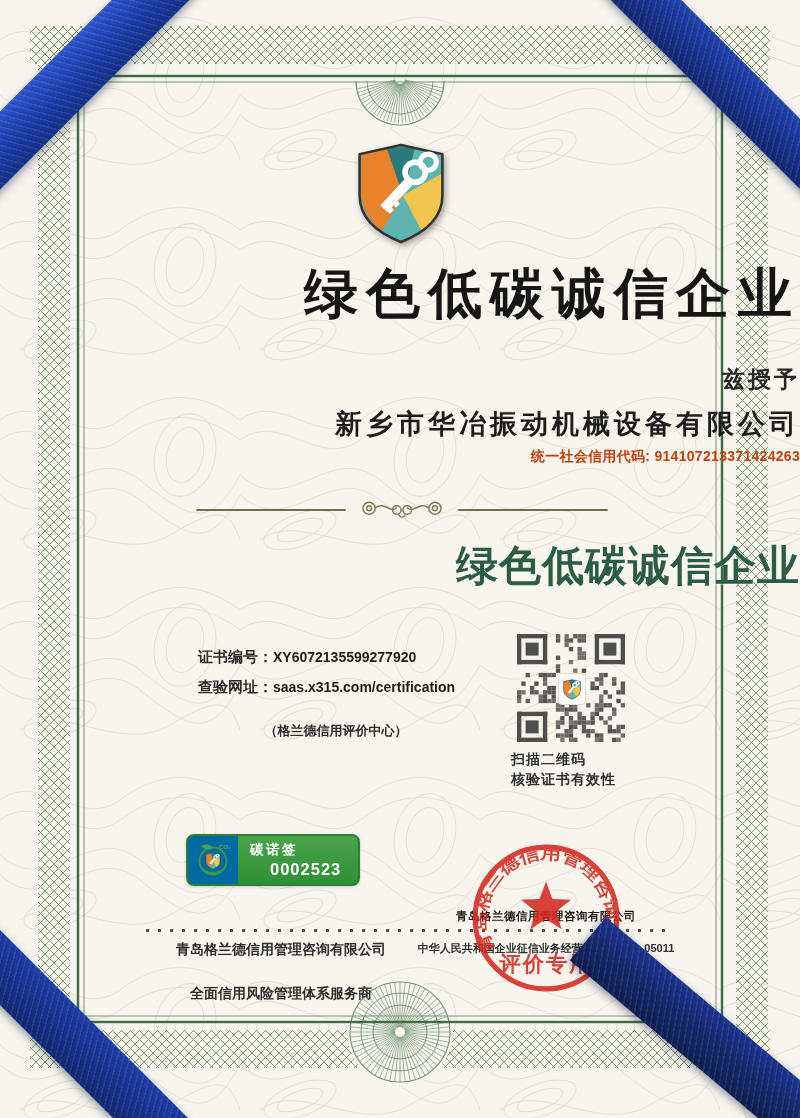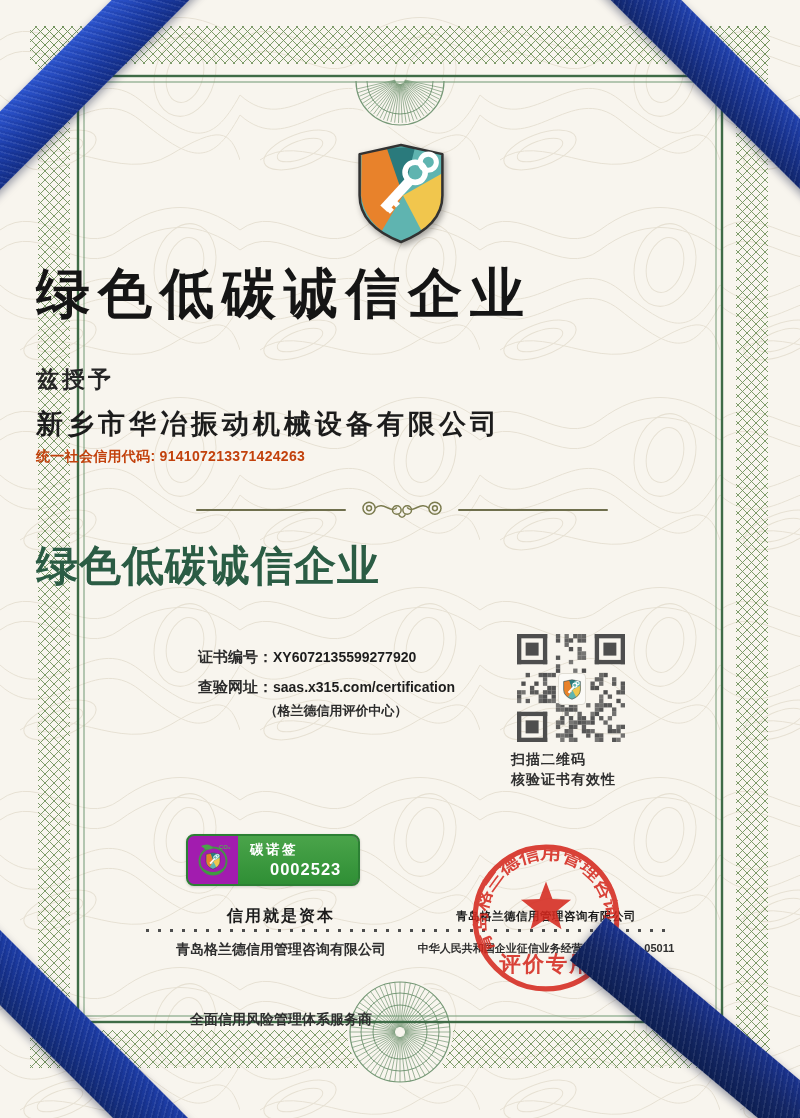--- a/index.html
+++ b/index.html
@@ -8,66 +8,66 @@
     background:#f8f5ee;
     font-family:"Liberation Sans", sans-serif;
   }
   .abs{position:absolute;}
   svg.fullbleed{position:absolute; left:0; top:0; width:800px; height:1118px;}
   .z1{z-index:1}
 
   .logo{left:356px; top:143px; width:90px; height:101px; z-index:10;
         filter:drop-shadow(2px 3px 3px rgba(0,0,0,.35));}
 
-  .ctext{left:0; right:0; text-align:left; z-index:10; color:#141414;padding-left:36px;}
+  .ctext{left:0; right:0; text-align:right; z-index:10; color:#141414;padding-left:36px;}
   .main-title{top:258px; font-family:"Liberation Serif", serif; font-weight:900;
               font-size:54px; letter-spacing:8px; color:#151515;}
   .grant{top:364px; font-size:23px; font-weight:700; letter-spacing:3px; color:#262626;}
   .company{top:406px; font-size:27px; font-weight:700; letter-spacing:4px; color:#1c1c1c;}
   .code{top:448px; font-size:14px; font-weight:600; color:#c2410c; letter-spacing:.3px;}
 
   .divider{left:196px; top:497px; width:412px; height:26px; z-index:10;
            display:flex; align-items:center; gap:8px;}
   .dline{flex:1; height:2px; background:#6f6f4d; border-radius:1px;}
 
   .green-title{top:538px; font-family:"Liberation Serif", serif; font-weight:900;
                font-size:42px; letter-spacing:1px; color:#2b5c44;
                text-shadow:0 1px 0 rgba(255,255,255,.4);}
 
   .details{left:198px; top:642px; width:276px; z-index:10;}
   .drow{line-height:30px; white-space:nowrap;}
   .dlabel{font-size:15px; font-weight:800; color:#2b2b2b;}
   .dvalue{font-size:14px; font-weight:700; color:#1d1d1d;}
-  .dnote{margin-top:0; text-align:center; font-size:13px; font-weight:700; color:#2b2b2b;}
+  .dnote{margin-top:20px; text-align:center; font-size:13px; font-weight:700; color:#2b2b2b;}
 
   .qr-block{left:511px; top:634px; width:120px; z-index:10; text-align:left;}
   .qr-box{position:relative; width:108px; height:108px; margin:0 auto;}
   .qr-logo{position:absolute; left:41px; top:39px; width:26px; height:30px;
            background:#fbfaf6; border:1px solid #e0ddd4; border-radius:4px;
            display:flex; align-items:center; justify-content:center;}
   .qr-cap{font-size:14px; font-weight:700; color:#2f2f2f; line-height:20px; letter-spacing:1px;}
   .qr-cap.first{margin-top:7px;}
 
   .eco-badge{left:186px; top:834px; width:170px; height:48px; z-index:10;
-             border:2px solid #2c8034; border-radius:8px; background:#a21caf;
+             border:2px solid #2c8034; border-radius:8px; background:#0369a1;
              display:flex; align-items:stretch; overflow:hidden;
              box-shadow:0 1px 3px rgba(0,0,0,.18);}
   .badge-left{width:50px; display:flex; align-items:center; justify-content:center;}
   .badge-right{flex:1; background:linear-gradient(180deg,#4aa44a,#2f8f35);
                color:#fff; padding:5px 0 0 12px; line-height:1.3;}
   .badge-name{font-size:13.5px; font-weight:700; letter-spacing:2.5px;}
   .badge-number{font-size:16.5px; font-weight:600; letter-spacing:1px;margin-left:20px;}
 
   .f-left-heading{left:150px; top:906px; width:262px; text-align:center; z-index:10;
                   font-size:16px; font-weight:800; color:#1b1b1b; letter-spacing:2px;}
   .f-dotted{left:146px; top:929px; width:528px; height:3px; z-index:10;
             background:repeating-linear-gradient(90deg,#4e4e4e 0 3px,transparent 3px 12px);}
   .f-left-line{left:150px; width:262px; text-align:center; z-index:10;
                font-size:14px; font-weight:700; color:#2e2e2e;}
-  .l1{top:941px;} .l2{top:1011px;}
+  .l1{top:941px;} .l2{top:985px;}
   .f-right-heading{left:402px; top:909px; width:288px; text-align:center; z-index:10;
                    font-size:11.5px; font-weight:800; color:#1b1b1b; letter-spacing:.5px;}
   .f-right-line{left:394px; top:941px; width:304px; text-align:center; z-index:10;
                 font-size:11px; font-weight:700; color:#2e2e2e;}
 
   .stamp{left:464px; top:836px; width:164px; height:164px; z-index:30;}
 
   .ribbon{position:absolute; z-index:40; box-shadow:0 3px 9px rgba(10,20,60,.4);}
   .ribbon::after{content:""; position:absolute; inset:0;
      background:repeating-linear-gradient(60deg, rgba(255,255,255,.14) 0 1.5px,
@@ -461,21 +461,20 @@
         <text x="26" y="9" font-size="6" fill="#57a557" font-weight="bold">CO₂</text>
         <use href="#shield-shape" transform="translate(12.5,12.5) scale(0.17)"></use>
       </svg>
     </div>
     <div class="badge-right">
       <div class="badge-name">碳诺签</div>
       <div class="badge-number">0002523</div>
     </div>
   </div>
 
-  <div class="abs f-left-heading">信用就是资本</div>
   <div class="abs f-right-heading">青岛格兰德信用管理咨询有限公司</div>
   <div class="abs f-dotted"></div>
   <div class="abs f-left-line l1">青岛格兰德信用管理咨询有限公司</div>
   <div class="abs f-left-line l2">全面信用风险管理体系服务商</div>
   <div class="abs f-right-line">中华人民共和国企业征信业务经营备案证编号: 05011</div>
 
   <svg class="abs stamp" viewBox="-81 -81 162 162">
     <g opacity="0.87">
       <circle r="70" fill="none" stroke="#d5281e" stroke-width="5"></circle>
       <path id="stampArc" d="M -50 32 A 59 59 0 1 1 50 32" fill="none"></path>

